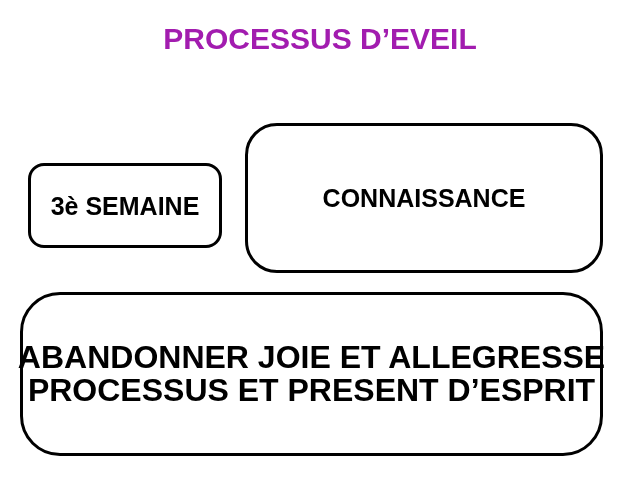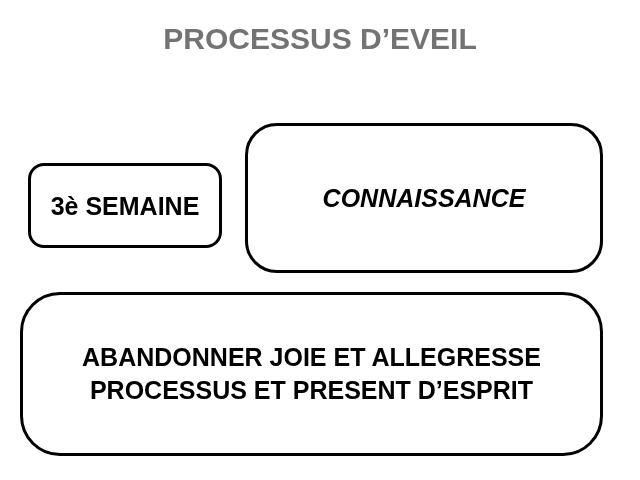--- a/index.html
+++ b/index.html
@@ -14,21 +14,21 @@
     background: #ffffff;
     font-family: "Liberation Sans", sans-serif;
     overflow: hidden;
   }
   .slide-title {
     position: absolute;
     top: 22px;
     left: 0;
     width: 100%;
     text-align: center;
-    color: #737373;
+    color: #a21caf;
     font-weight: bold;
     font-size: 30px;
     line-height: 34px;
     letter-spacing: 0px;
   }
   .shape-box {
     position: absolute;
     box-sizing: border-box;
     background: #ffffff;
     border: 3px solid #000000;
@@ -50,29 +50,28 @@
     line-height: 30px;
   }
   .box-connaissance {
     left: 245px;
     top: 123px;
     width: 358px;
     height: 150px;
     border-radius: 32px;
     font-size: 25px;
     line-height: 32px;
-    font-style: italic;
   }
   .box-abandonner {
     left: 20px;
     top: 292px;
     width: 583px;
     height: 164px;
     border-radius: 40px;
-    font-size: 25px;
+    font-size: 32px;
     line-height: 33px;
   }
   .box-line {
     display: block;
     white-space: nowrap;
   }
 </style>
 </head>
 <body>
 

